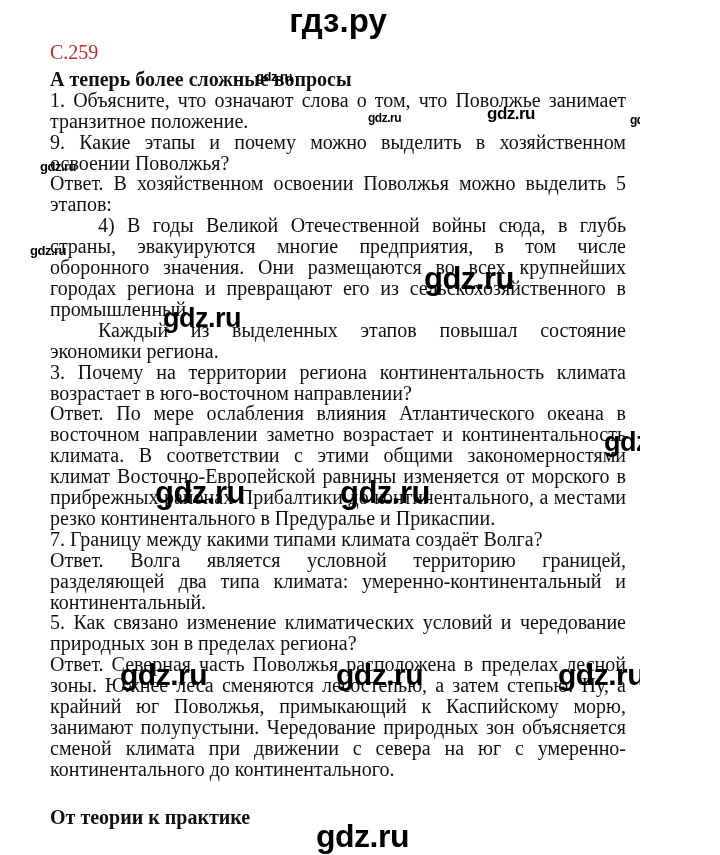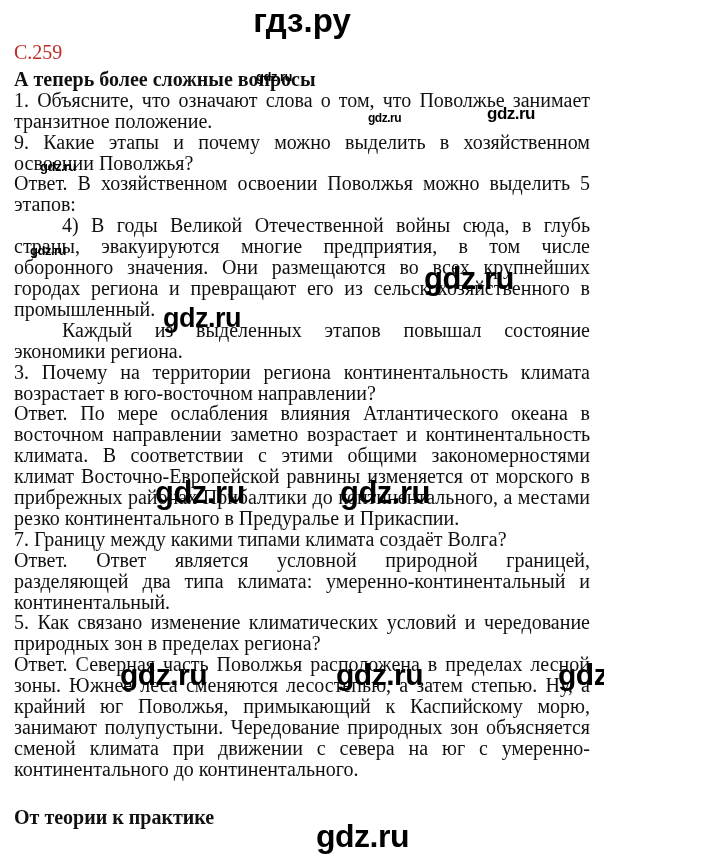--- a/index.html
+++ b/index.html
@@ -3,20 +3,21 @@
 <meta charset="utf-8">
 <style>
   html,body { margin:0; padding:0; background:#ffffff; }
   .page {
     position:relative;
     width:604px; height:855px;
     background:#ffffff;
     overflow:hidden;
     font-family:"Liberation Serif","DejaVu Serif",serif;
     color:#101010;
+    padding-left:36px;
   }
   .logo {
     padding-top:2px;
     height:40px;
     text-align:center;
     font-family:"Liberation Sans","DejaVu Sans",sans-serif;
     font-weight:bold;
     font-size:33px;
     line-height:38px;
     color:#000;
@@ -67,21 +68,21 @@
     <p class="pagenum">С.259</p>
     <p class="heading">А теперь более сложные вопросы</p>
     <p class="question">1. Объясните, что означают слова о том, что Поволжье занимает транзитное положение.</p>
     <p class="question">9. Какие этапы и почему можно выделить в хозяйственном освоении Поволжья?</p>
     <p>Ответ. В хозяйственном освоении Поволжья можно выделить 5 этапов:</p>
     <p class="indent">4) В годы Великой Отечественной войны сюда, в глубь страны, эвакуируются многие предприятия, в том числе оборонного значения. Они размещаются во всех крупнейших городах региона и превращают его из сельскохозяйственного в промышленный.</p>
     <p class="indent">Каждый из выделенных этапов повышал состояние экономики региона.</p>
     <p class="question">3. Почему на территории региона континентальность климата возрастает в юго-восточном направлении?</p>
     <p>Ответ. По мере ослабления влияния Атлантического океана в восточном направлении заметно возрастает и континентальность климата. В соответствии с этими общими закономерностями климат Восточно-Европейской равнины изменяется от морского в прибрежных районах Прибалтики до континентального, а местами резко континентального в Предуралье и Прикаспии.</p>
     <p class="question">7. Границу между какими типами климата создаёт Волга?</p>
-    <p>Ответ. Ответ является условной природной границей, разделяющей два типа климата: умеренно-континентальный и континентальный.</p>
+    <p>Ответ. Волга является условной территорию границей, разделяющей два типа климата: умеренно-континентальный и континентальный.</p>
     <p class="question">5. Как связано изменение климатических условий и чередование природных зон в пределах региона?</p>
     <p>Ответ. Северная часть Поволжья расположена в пределах лесной зоны. Южнее леса сменяются лесостепью, а затем степью. Ну, а крайний юг Поволжья, примыкающий к Каспийскому морю, занимают полупустыни. Чередование природных зон объясняется сменой климата при движении с севера на юг с умеренно-континентального до континентального.</p>
     <p class="footer-heading">От теории к практике</p>
   </div>
 
   <div class="wm" style="left:256px;top:70px;font-size:13px;">gdz.ru</div>
   <div class="wm" style="left:368px;top:112px;font-size:12px;">gdz.ru</div>
   <div class="wm" style="left:487px;top:105px;font-size:17px;">gdz.ru</div>
   <div class="wm" style="left:630px;top:114px;font-size:12px;">gdz.ru</div>
   <div class="wm" style="left:40px;top:160px;font-size:13px;">gdz.ru</div>

